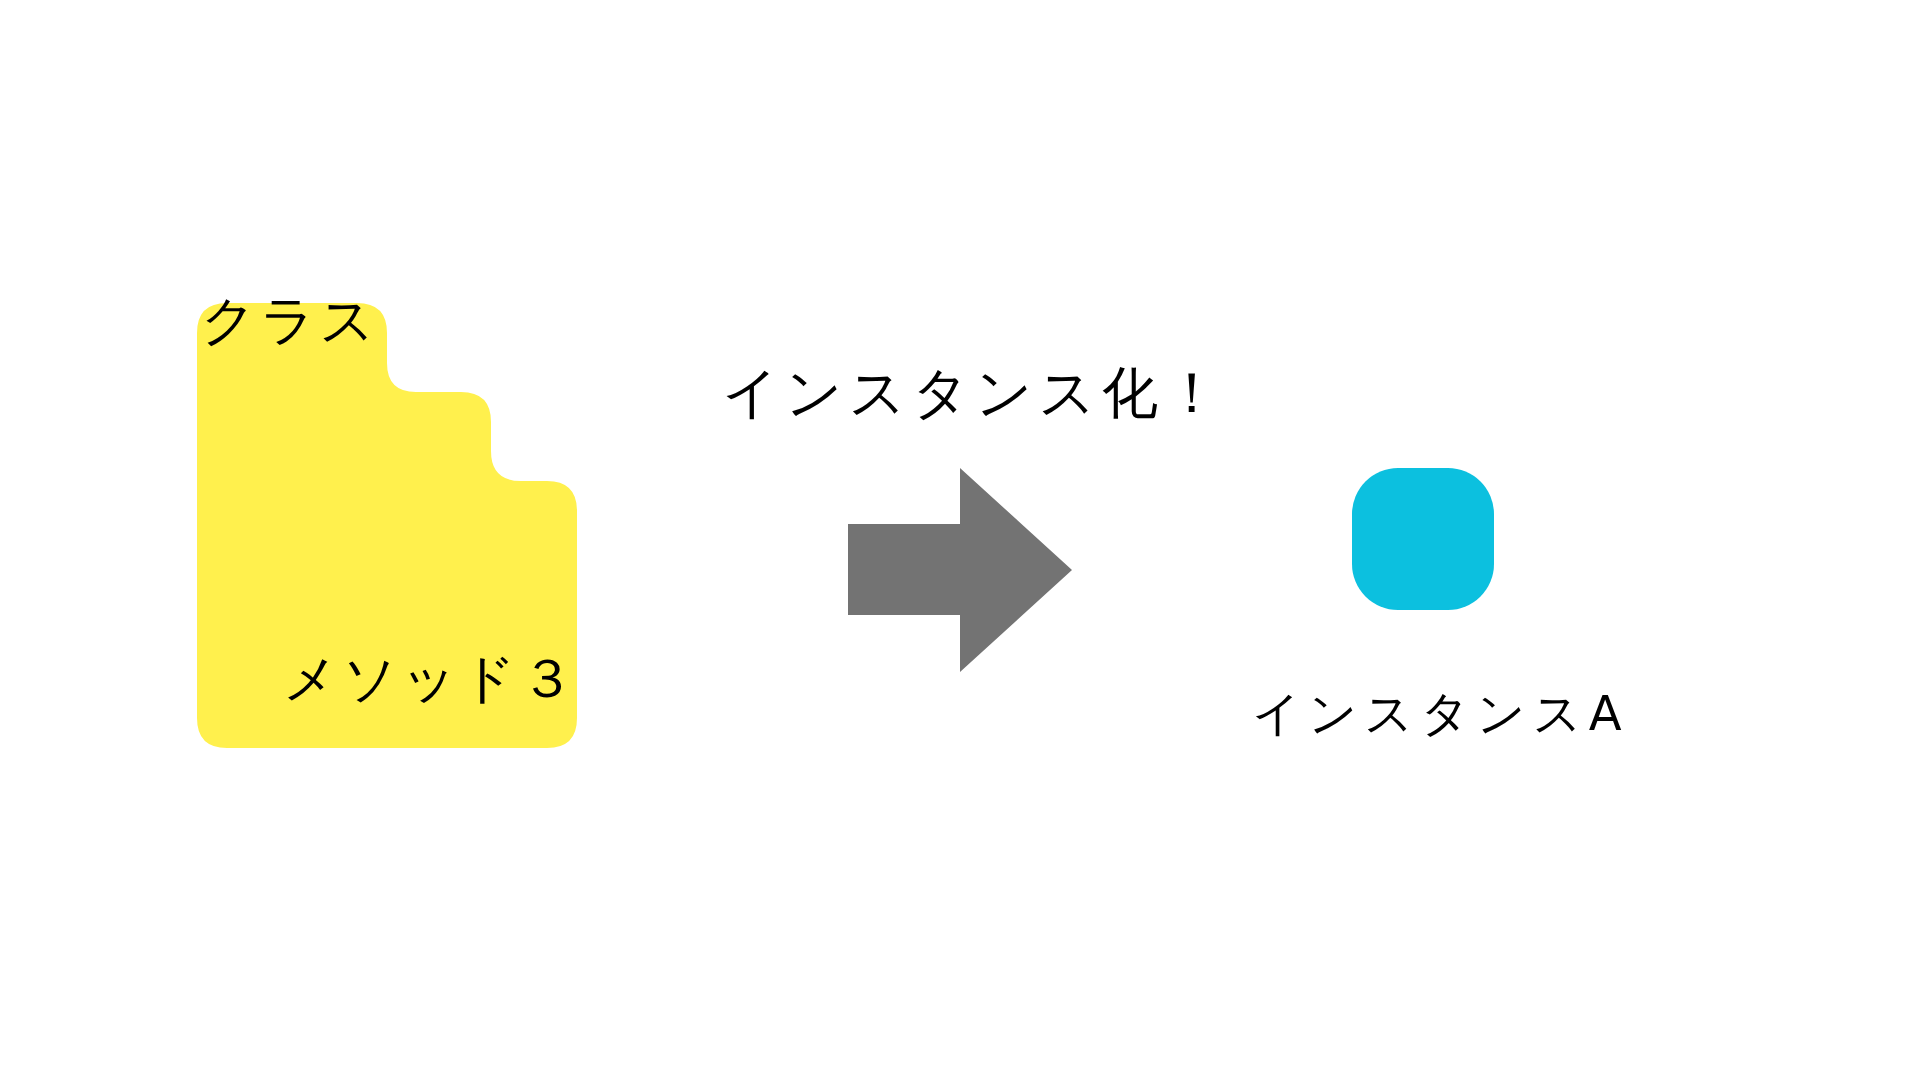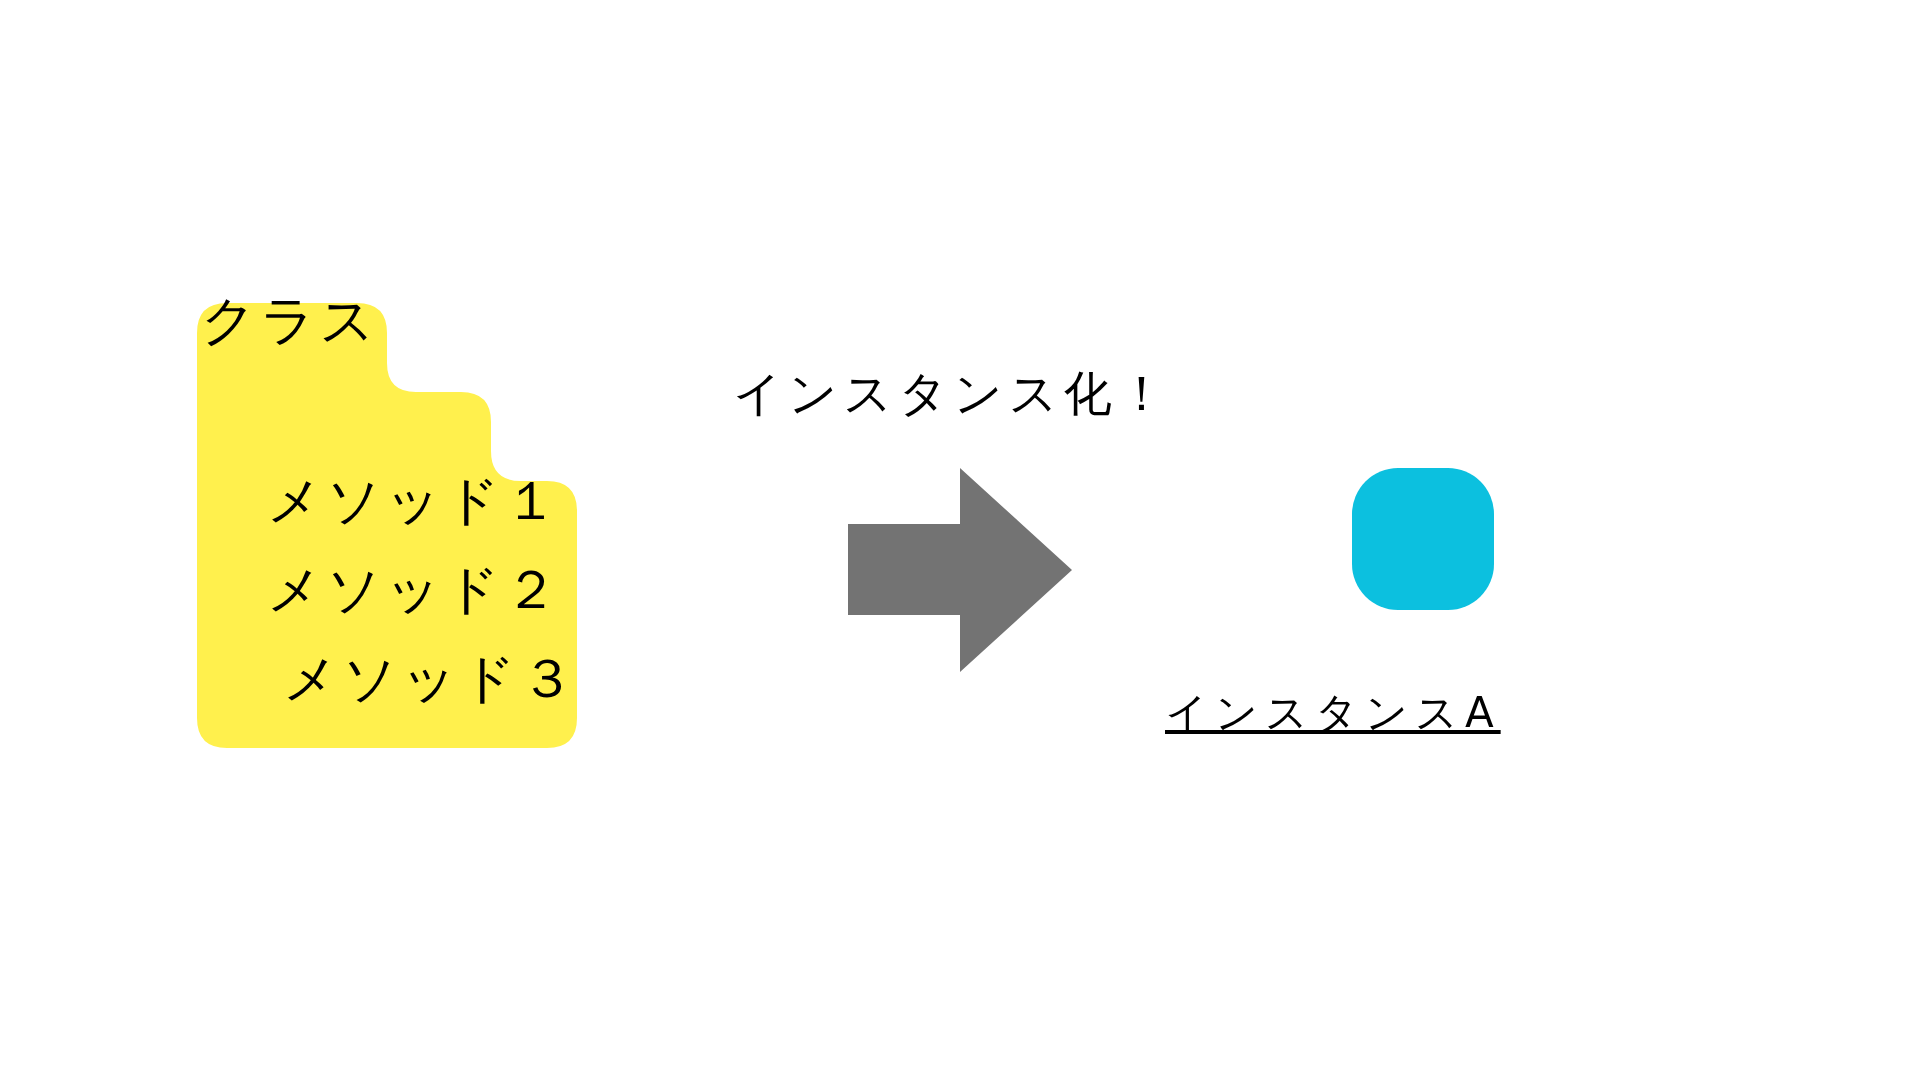--- a/index.html
+++ b/index.html
@@ -19,48 +19,46 @@
       position: absolute;
       font-size: 54px;
       line-height: 60px;
       letter-spacing: 4px;
       white-space: nowrap;
     }
 
     
     .caption {
       position: absolute; left: 722px; top: 358px;
-      font-size: 48px; line-height: 70px; letter-spacing: 6px; white-space: nowrap; margin-left: 11px;
+      font-size: 56px; line-height: 70px; letter-spacing: 6px; white-space: nowrap;
     }
 
     
     .arrow { position: absolute; left: 848px; top: 468px; }
 
     
     .instance-box {
       position: absolute; left: 1352px; top: 468px;
       width: 142px; height: 142px; border-radius: 46px;
     }
     .instance-label {
-      position: absolute; left: 1165px; top: 678px;
-      font-size: 42px; line-height: 70px; letter-spacing: 7px; white-space: nowrap; text-decoration: underline;
+      position: absolute; left: 1252px; top: 678px;
+      font-size: 48px; line-height: 70px; letter-spacing: 7px; white-space: nowrap;
     }
   </style>
 </head>
 <body>
 
 <div class="canvas">
 
   <div class="class-block">
     <svg width="380" height="445" viewBox="0 0 380 445">
       <path fill="#FFF04D" d="M30 0 H160 Q190 0 190 30 V60 Q190 89 219 89 H264 Q294 89 294 119 V148 Q294 178 324 178 H350 Q380 178 380 208 V415 Q380 445 350 445 H30 Q0 445 0 415 V30 Q0 0 30 0 Z"></path>
     </svg>
     <div class="cb-line" style="left:4px; top:-12px;">クラス</div>
-    <div class="cb-line" style="left:70px; top:168px;">メソッド１</div>
-    <div class="cb-line" style="left:70px; top:257px;">メソッド２</div>
     <div class="cb-line" style="left:70px; top:346px;margin-left:16px;">メソッド３</div>
   </div>
 
   <div class="caption">インスタンス化！</div>
 
   <svg class="arrow" width="225" height="205" viewBox="0 0 225 205">
     <polygon fill="#737373" points="0,56 112,56 112,0 224,102 112,204 112,147 0,147"></polygon>
   </svg>
 
   <div class="instance-box" style="background:#0CC0DF;"></div>

